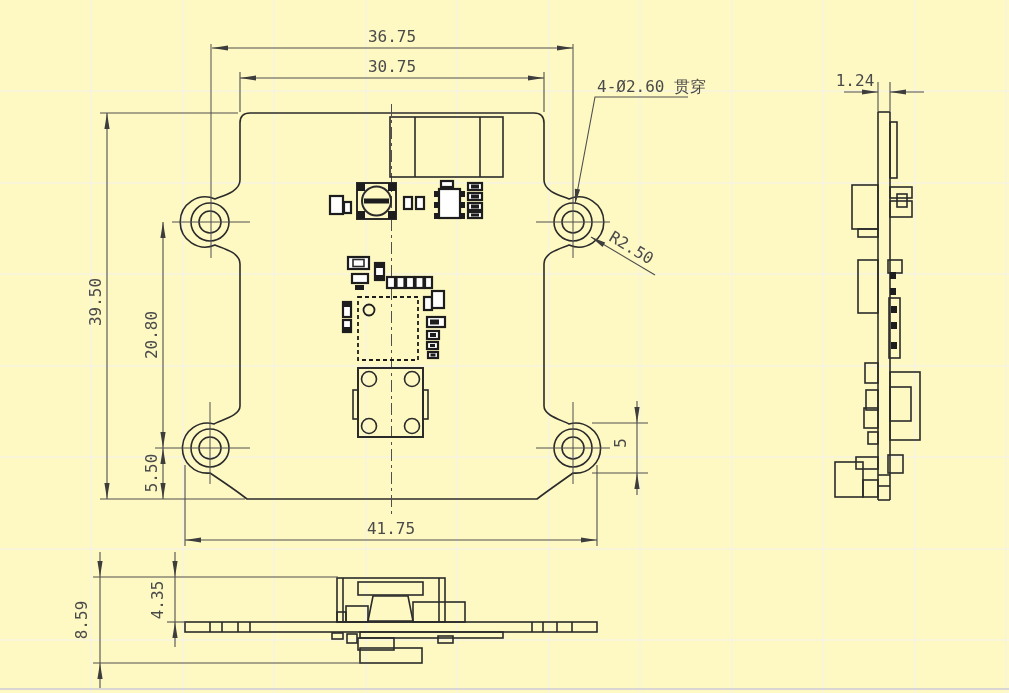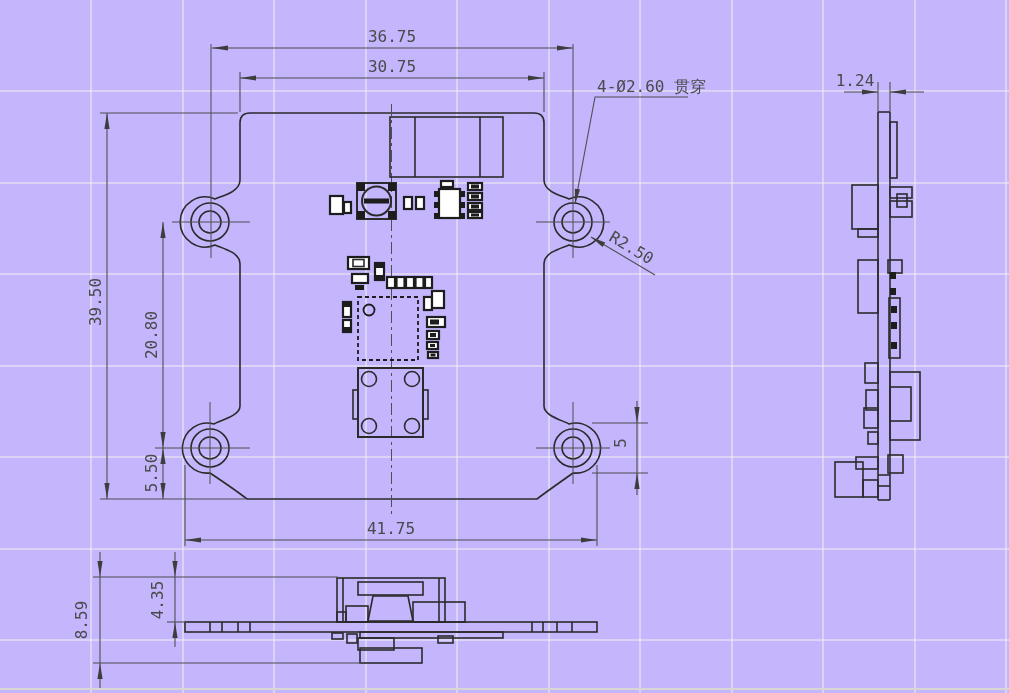--- a/index.html
+++ b/index.html
@@ -1,16 +1,16 @@
 <!DOCTYPE html>
 <html><head>
 <meta charset="utf-8">
 <style>
   html,body{margin:0;padding:0;background:#fff;}
-  #stage{position:relative;width:1009px;height:693px;background:#c4b5fd;overflow:hidden;
+  #stage{position:relative;width:1009px;height:693px;background:#fef9c3;overflow:hidden;
          font-family:"DejaVu Sans Mono","Liberation Mono",monospace;}
   svg{position:absolute;left:0;top:0;}
   .geo{stroke:#2b2b2b;stroke-width:1.6;fill:none;}
   .geo2{stroke:#2b2b2b;stroke-width:2;fill:none;}
   .cmp{stroke:#1d1d1d;stroke-width:2.2;fill:#ffffff;}
   .cmpf{fill:#1d1d1d;stroke:none;}
   .dim{stroke:#4f4f4f;stroke-width:1.1;fill:none;}
   .arr{fill:#3d3d3d;stroke:none;}
   .cl{stroke:#4f4f4f;stroke-width:1;fill:none;stroke-dasharray:12 4 3 4;}
   .ch{stroke:#4f4f4f;stroke-width:1;fill:none;}

